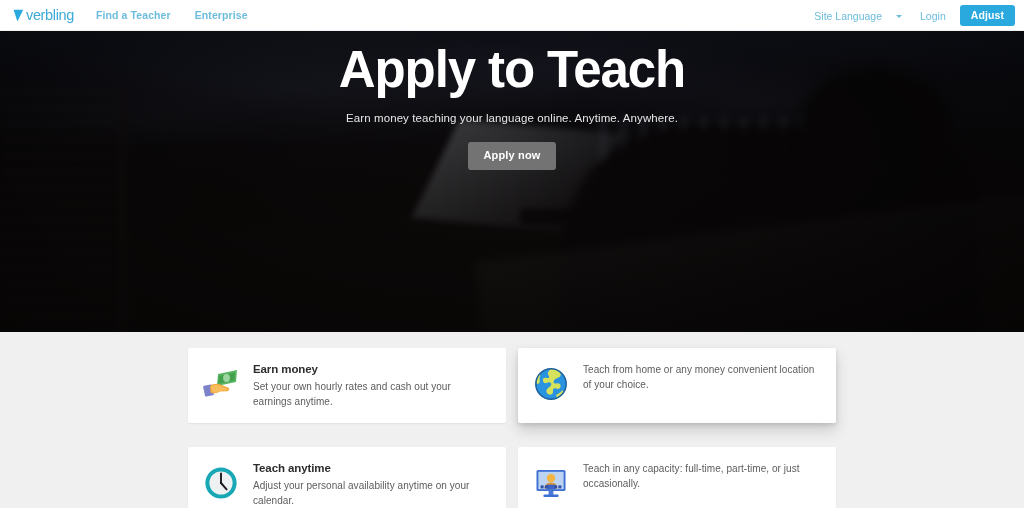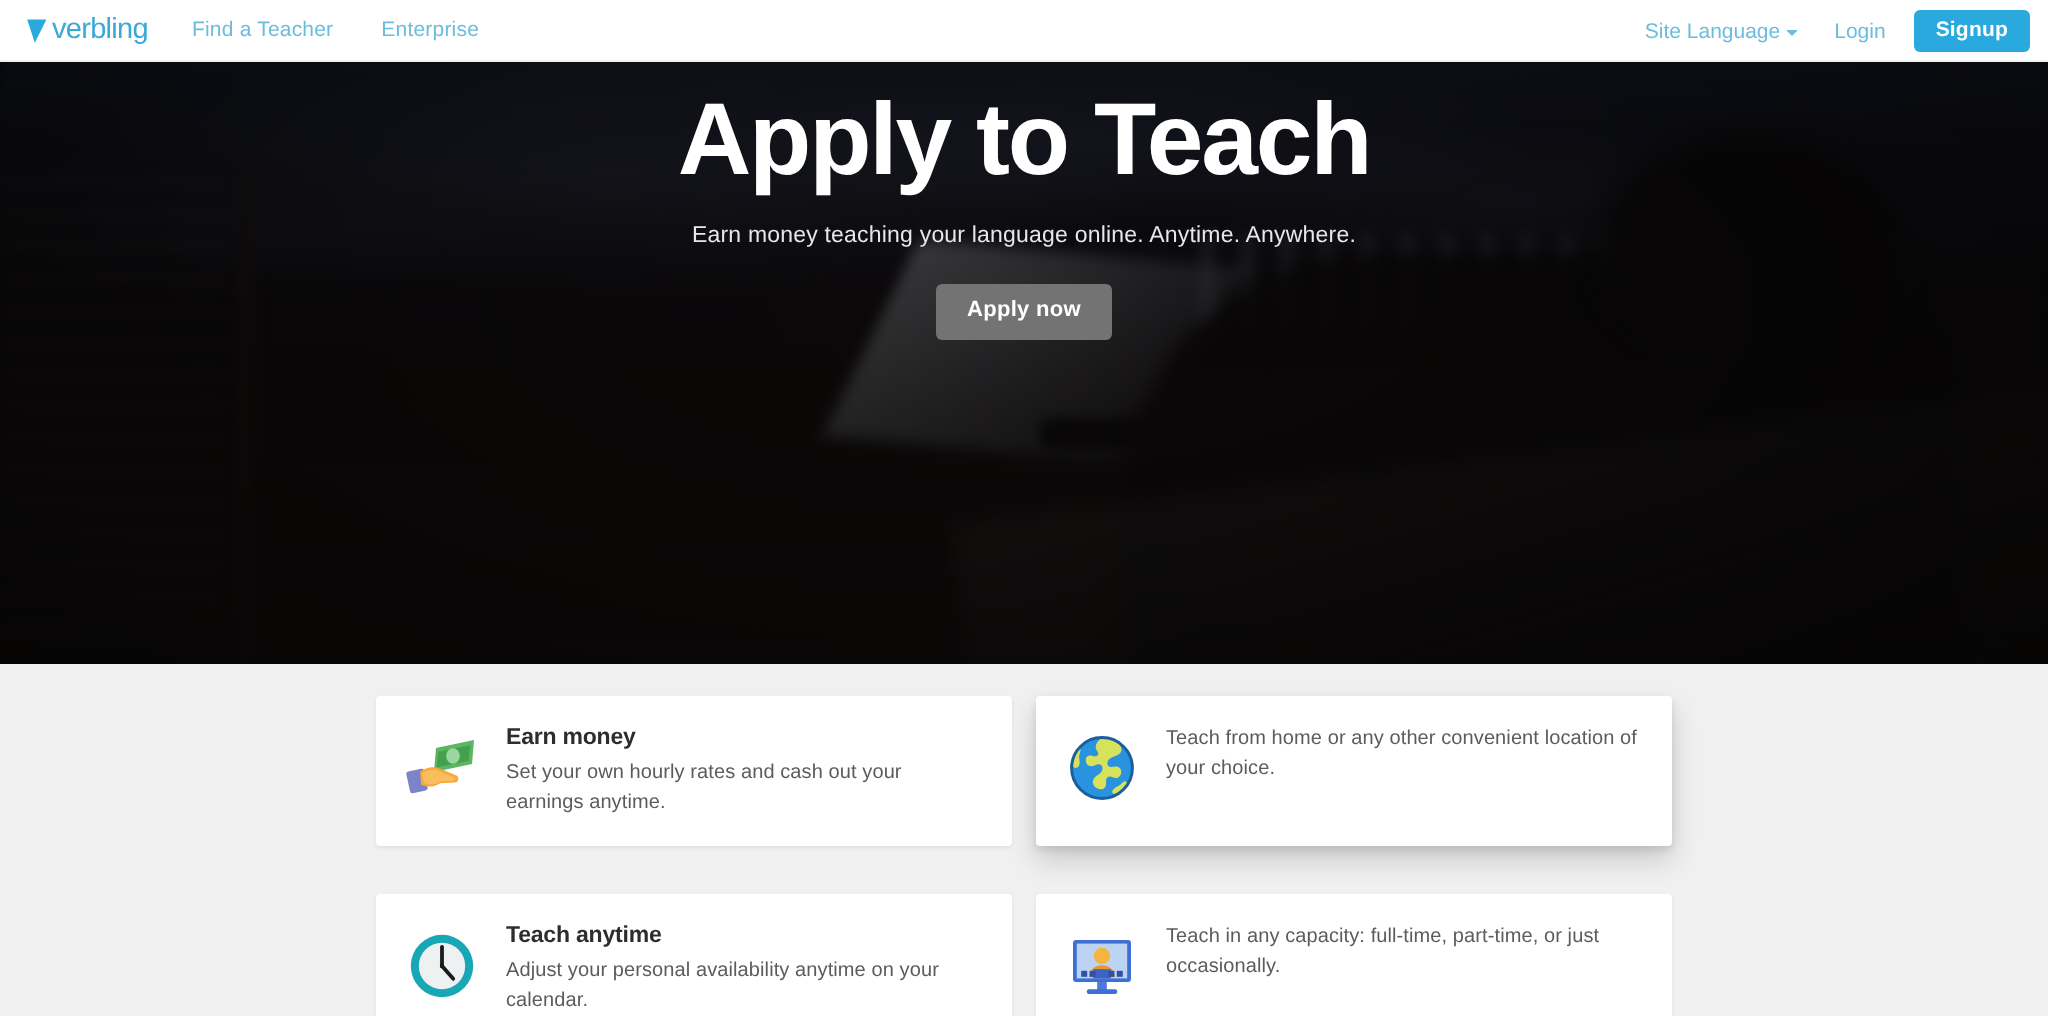--- a/index.html
+++ b/index.html
@@ -62,40 +62,41 @@
   }
 
   .nav-link {
     font-size: 10.5px;
     color: #6cbcdd;
     text-decoration: none;
     margin-right: 24px;
     cursor: pointer;
     white-space: nowrap;
     letter-spacing: 0.1px;
+    font-weight: bold;
   }
 
   .nav-right {
     position: absolute;
     right: 9px;
     top: 0;
     height: 31px;
     display: flex;
     align-items: center;
   }
 
   .site-lang {
     font-size: 10.5px;
     color: #6cbcdd;
     cursor: pointer;
     margin-right: 18px;
     white-space: nowrap;
     display: flex;
     align-items: center;
-    gap: 3px;
+    gap: 14px;
   }
 
   .caret-down {
     display: inline-block;
     width: 0; height: 0;
     border-left: 3.2px solid transparent;
     border-right: 3.2px solid transparent;
     border-top: 3.8px solid #6cbcdd;
     position: relative;
     top: 1px;
@@ -383,21 +384,21 @@
       <a class="nav-link">Find a Teacher</a>
       <a class="nav-link">Enterprise</a>
     </div>
 
     <div class="nav-right">
       <div class="site-lang">
         <span>Site Language</span>
         <span class="caret-down"></span>
       </div>
       <a class="login-link">Login</a>
-      <button class="signup-btn">Signup</button>
+      <button class="signup-btn">Adjust</button>
     </div>
   </div>
 
   <div class="hero">
     <div class="hero-bg"></div>
     <div class="blinds-left"></div>
     <div class="post-left"></div>
     <div class="railing"></div>
     <div class="laptop-lid"></div>
     <div class="figure-arm"></div>
@@ -440,21 +441,21 @@
           <div class="card-icon">
             <svg width="34" height="34" viewBox="0 0 34 34">
               <circle cx="17" cy="17" r="15.2" fill="#2a93e0"></circle>
               <path d="M17 1.8 C14 4 13 6.5 14.6 8.5 C16 10.3 14.5 11.6 12.4 11 C10 10.3 8.4 11.6 9 14 C9.6 16.4 11.8 16.6 13.6 15.6 C15.6 14.5 17.6 15.4 17.2 17.8 C16.8 20 14.4 20.4 13 22.2 C11.6 24 12.6 26.6 15 27.4 C17.6 28.3 19.4 26.6 19 24 C18.7 21.8 20.4 20.6 22.4 21.6 C24.2 22.5 26.4 21.6 26.6 19.2 C26.8 16.6 24.6 15.8 22.6 16.4 C20.4 17 19 15.4 20 13.4 C21 11.4 23.6 11.4 25.6 10 C27.4 8.7 27 6.2 25 4.6 C22.6 2.7 19.8 1.7 17 1.8 Z" fill="#d7e25c"></path>
               <path d="M5.2 6.6 C3 9 2 12 2.2 15 C2.4 17.4 4.8 17.6 5.6 15.6 C6.4 13.6 5 12 5.8 10 C6.5 8.2 6.6 7.2 5.2 6.6 Z" fill="#d7e25c"></path>
               <path d="M29.6 24.6 C28 26.8 26.4 28.6 24 29.8 C22.4 30.6 21.6 29 22.6 27.8 C23.8 26.4 26 26 27.2 24.4 C28.2 23.2 29 23.4 29.6 24.6 Z" fill="#d7e25c"></path>
               <circle cx="17" cy="17" r="15.2" fill="none" stroke="#1c5f9b" stroke-width="1.5"></circle>
             </svg>
           </div>
           <div class="card-text">
-            <div class="card-desc">Teach from home or any other convenient location of your choice.</div>
+            <div class="card-desc">Teach from home or any money convenient location of your choice.</div>
           </div>
         </div>
       </div>
 
       <div class="card-row second">
 
         <div class="card">
           <div class="card-icon">
             <svg width="36" height="36" viewBox="0 0 36 36">
               <circle cx="18" cy="18" r="15.6" fill="#18a7b5"></circle>

